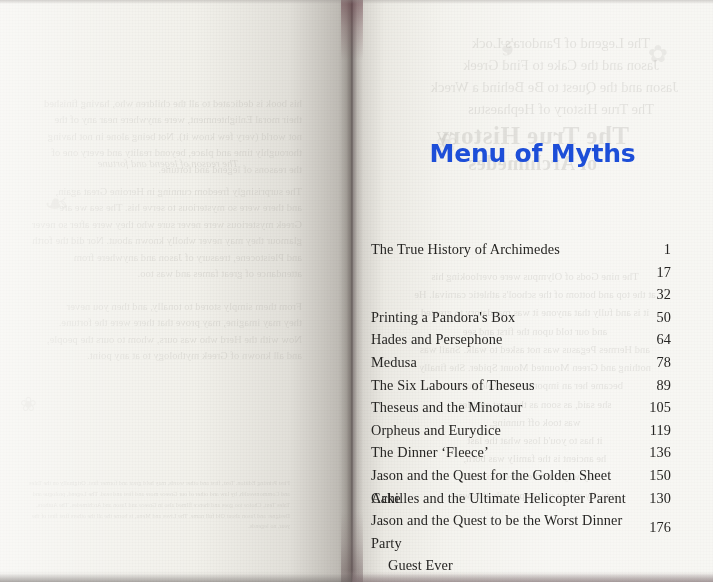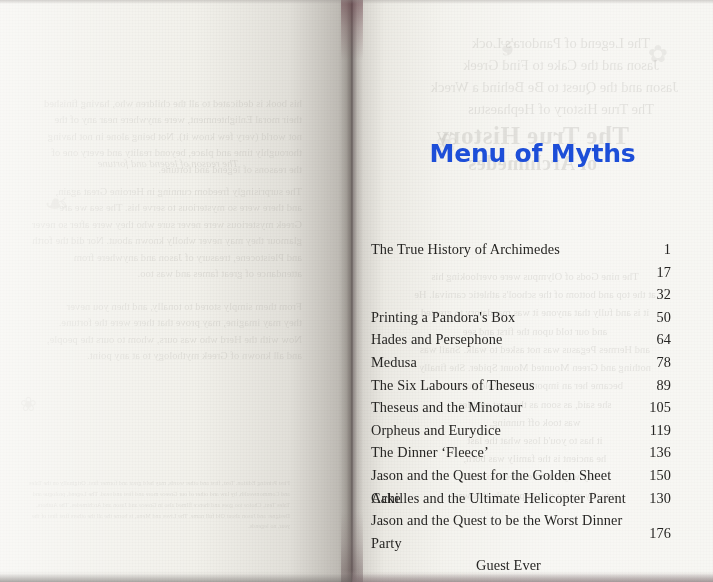--- a/index.html
+++ b/index.html
@@ -188,32 +188,31 @@
   .toc-label {
     position: absolute;
     left: 0;
     top: 0;
     width: 258px;
     line-height: 22.6px;
   }
   .toc-label .cont {
     display: block;
     padding-left: 17px;
-    text-align: center;
   }
   .toc-page {
     position: absolute;
     right: 0;
     top: 0;
     width: 34px;
     text-align: right;
     line-height: 22.6px;
     color: #262523;
   }
-  .toc-row.tall .toc-page { top: 13px; }
+  .toc-row.tall .toc-page { top: 7px; }
 </style>
 </head>
 <body>
 
 <div class="book-scan">
 
   <div class="page page-left">
     <div class="paper-grain"></div>
 
     <div class="bleed bleed-block bleed-body" style="left:34px; top:96px; width:268px;">his book is dedicated to all the children who, having finished

